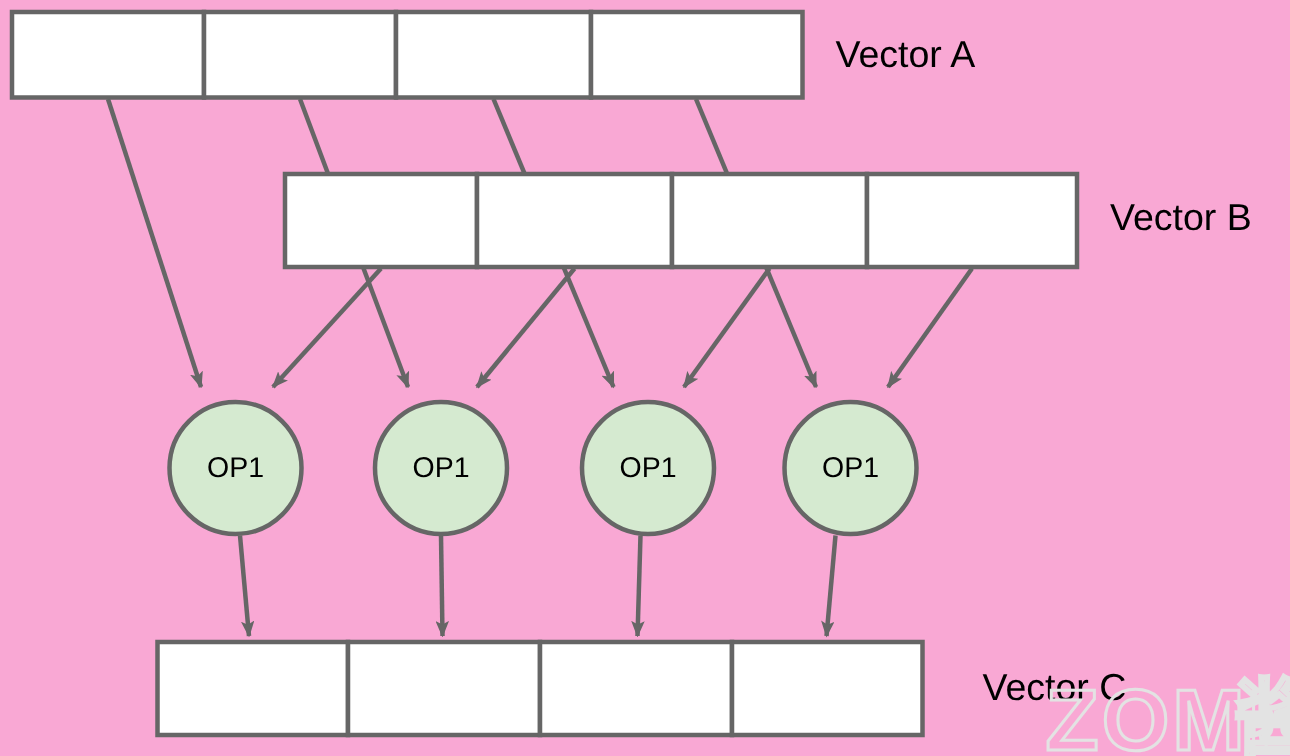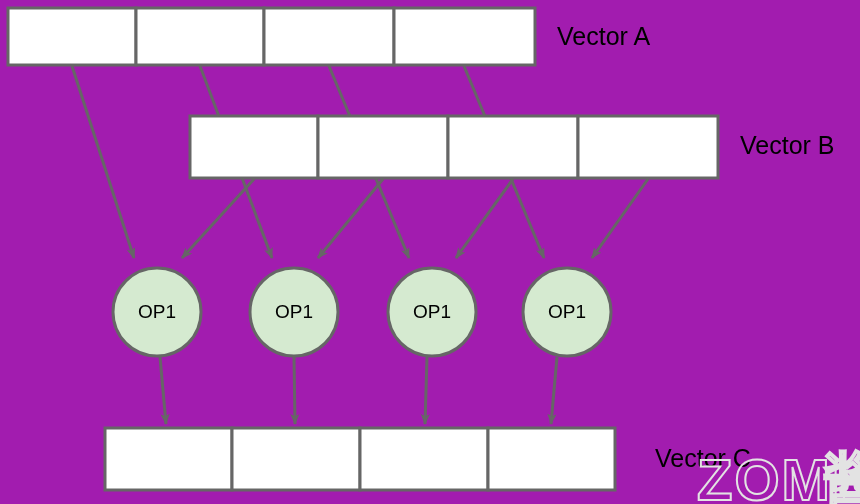--- a/index.html
+++ b/index.html
@@ -7,21 +7,21 @@
     padding: 0;
     background: #ffffff;
   }
   body {
     font-family: "Liberation Sans", sans-serif;
   }
   #canvas-wrap {
     position: relative;
     width: 860px;
     height: 504px;
-    background: #a21caf;
+    background: #f9a8d4;
     overflow: hidden;
   }
   #diagram {
     position: absolute;
     top: 0;
     left: 0;
     width: 860px;
     height: 504px;
   }
   .vec-label {

